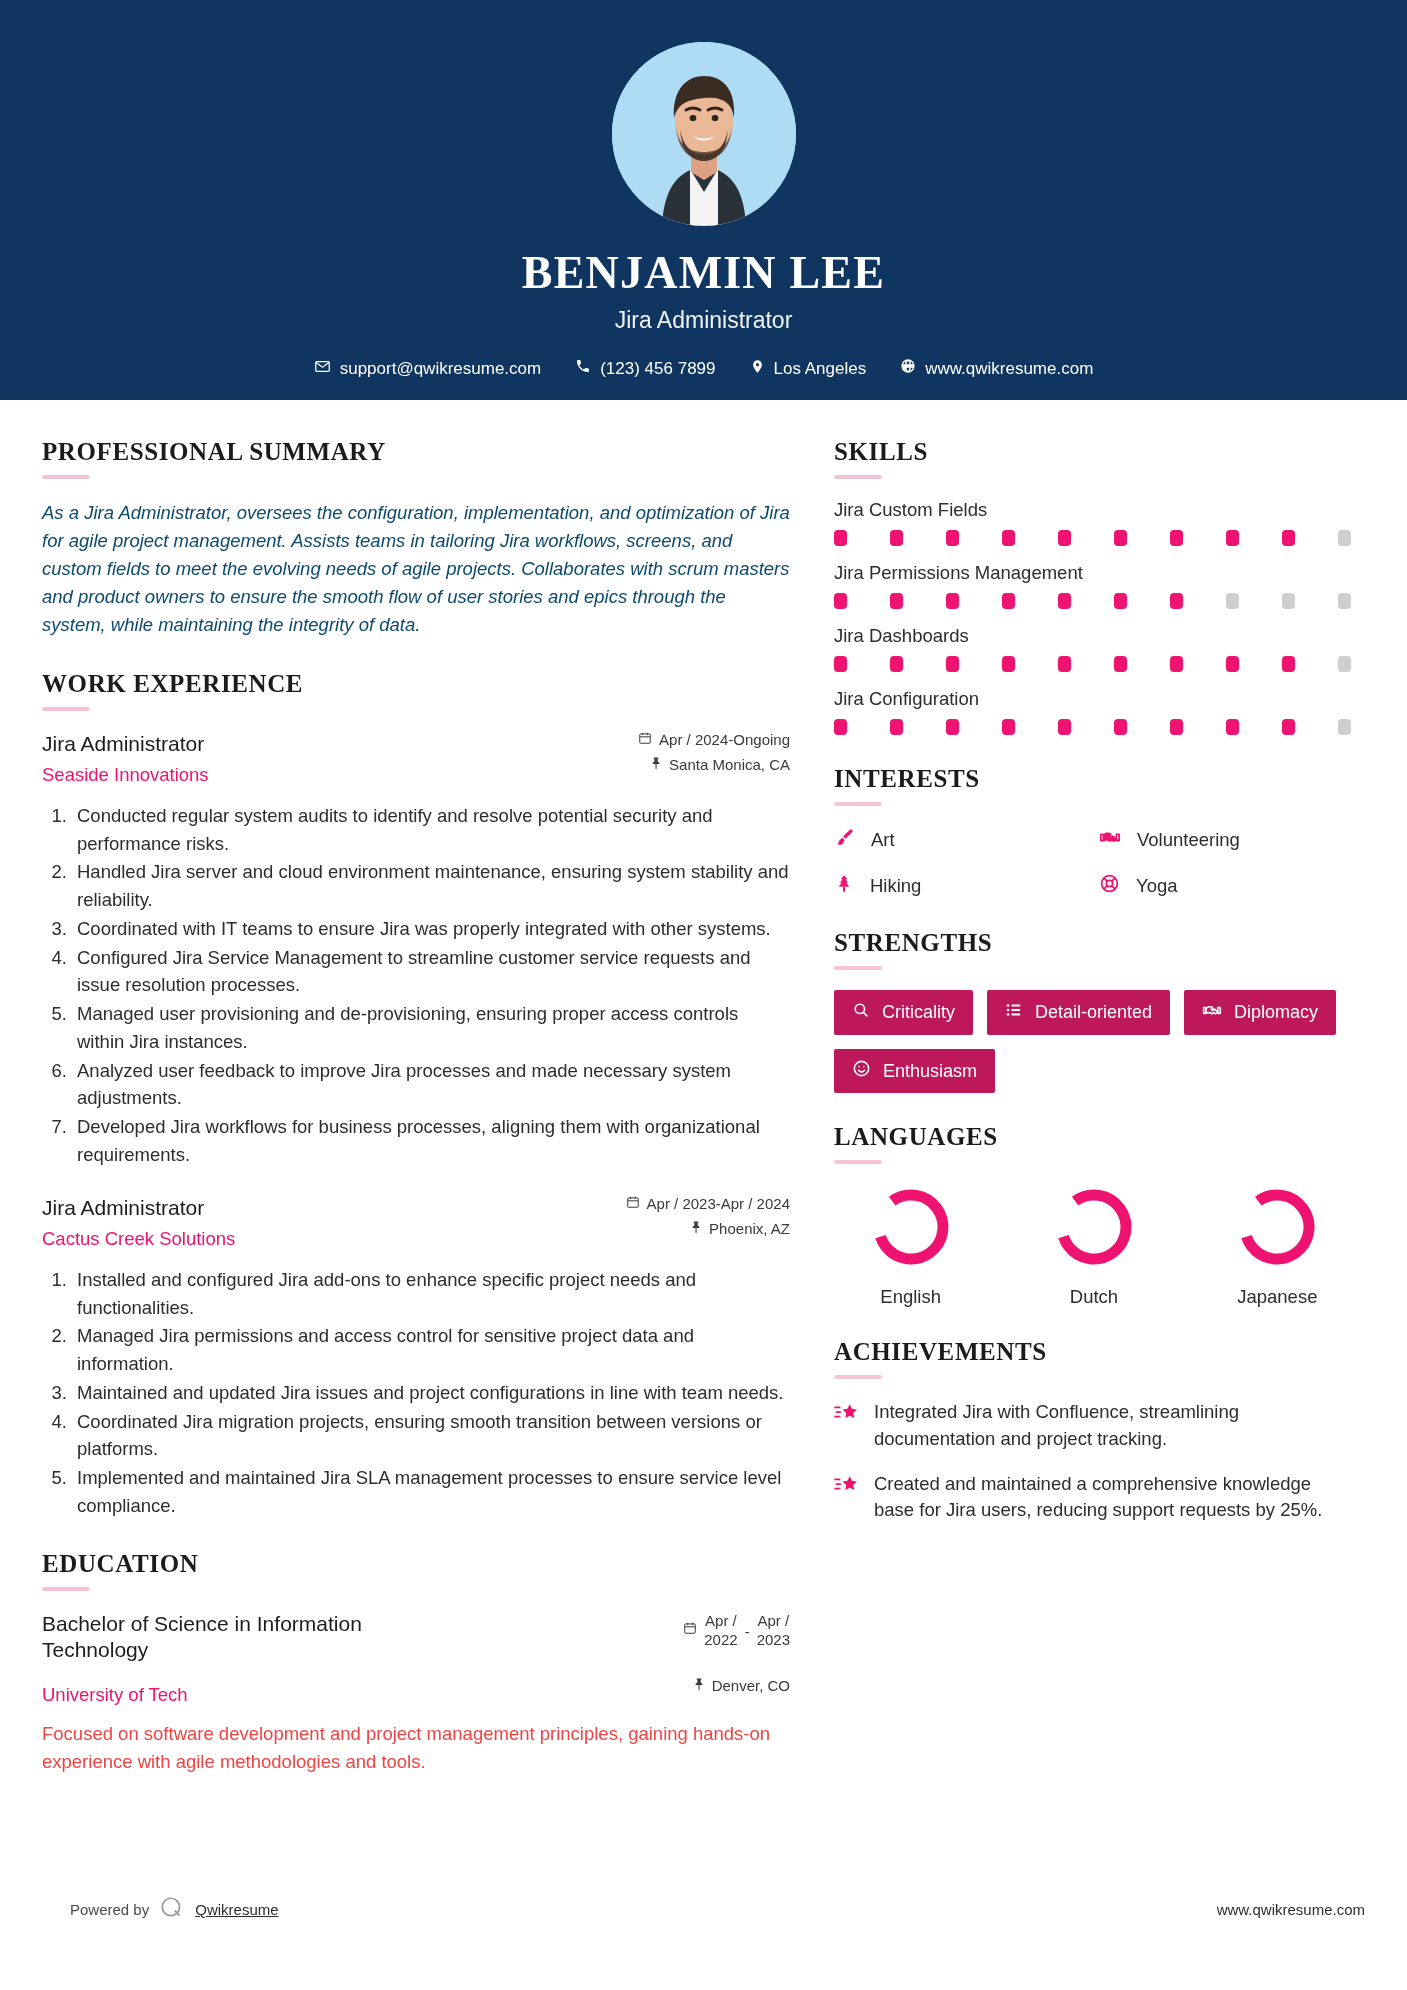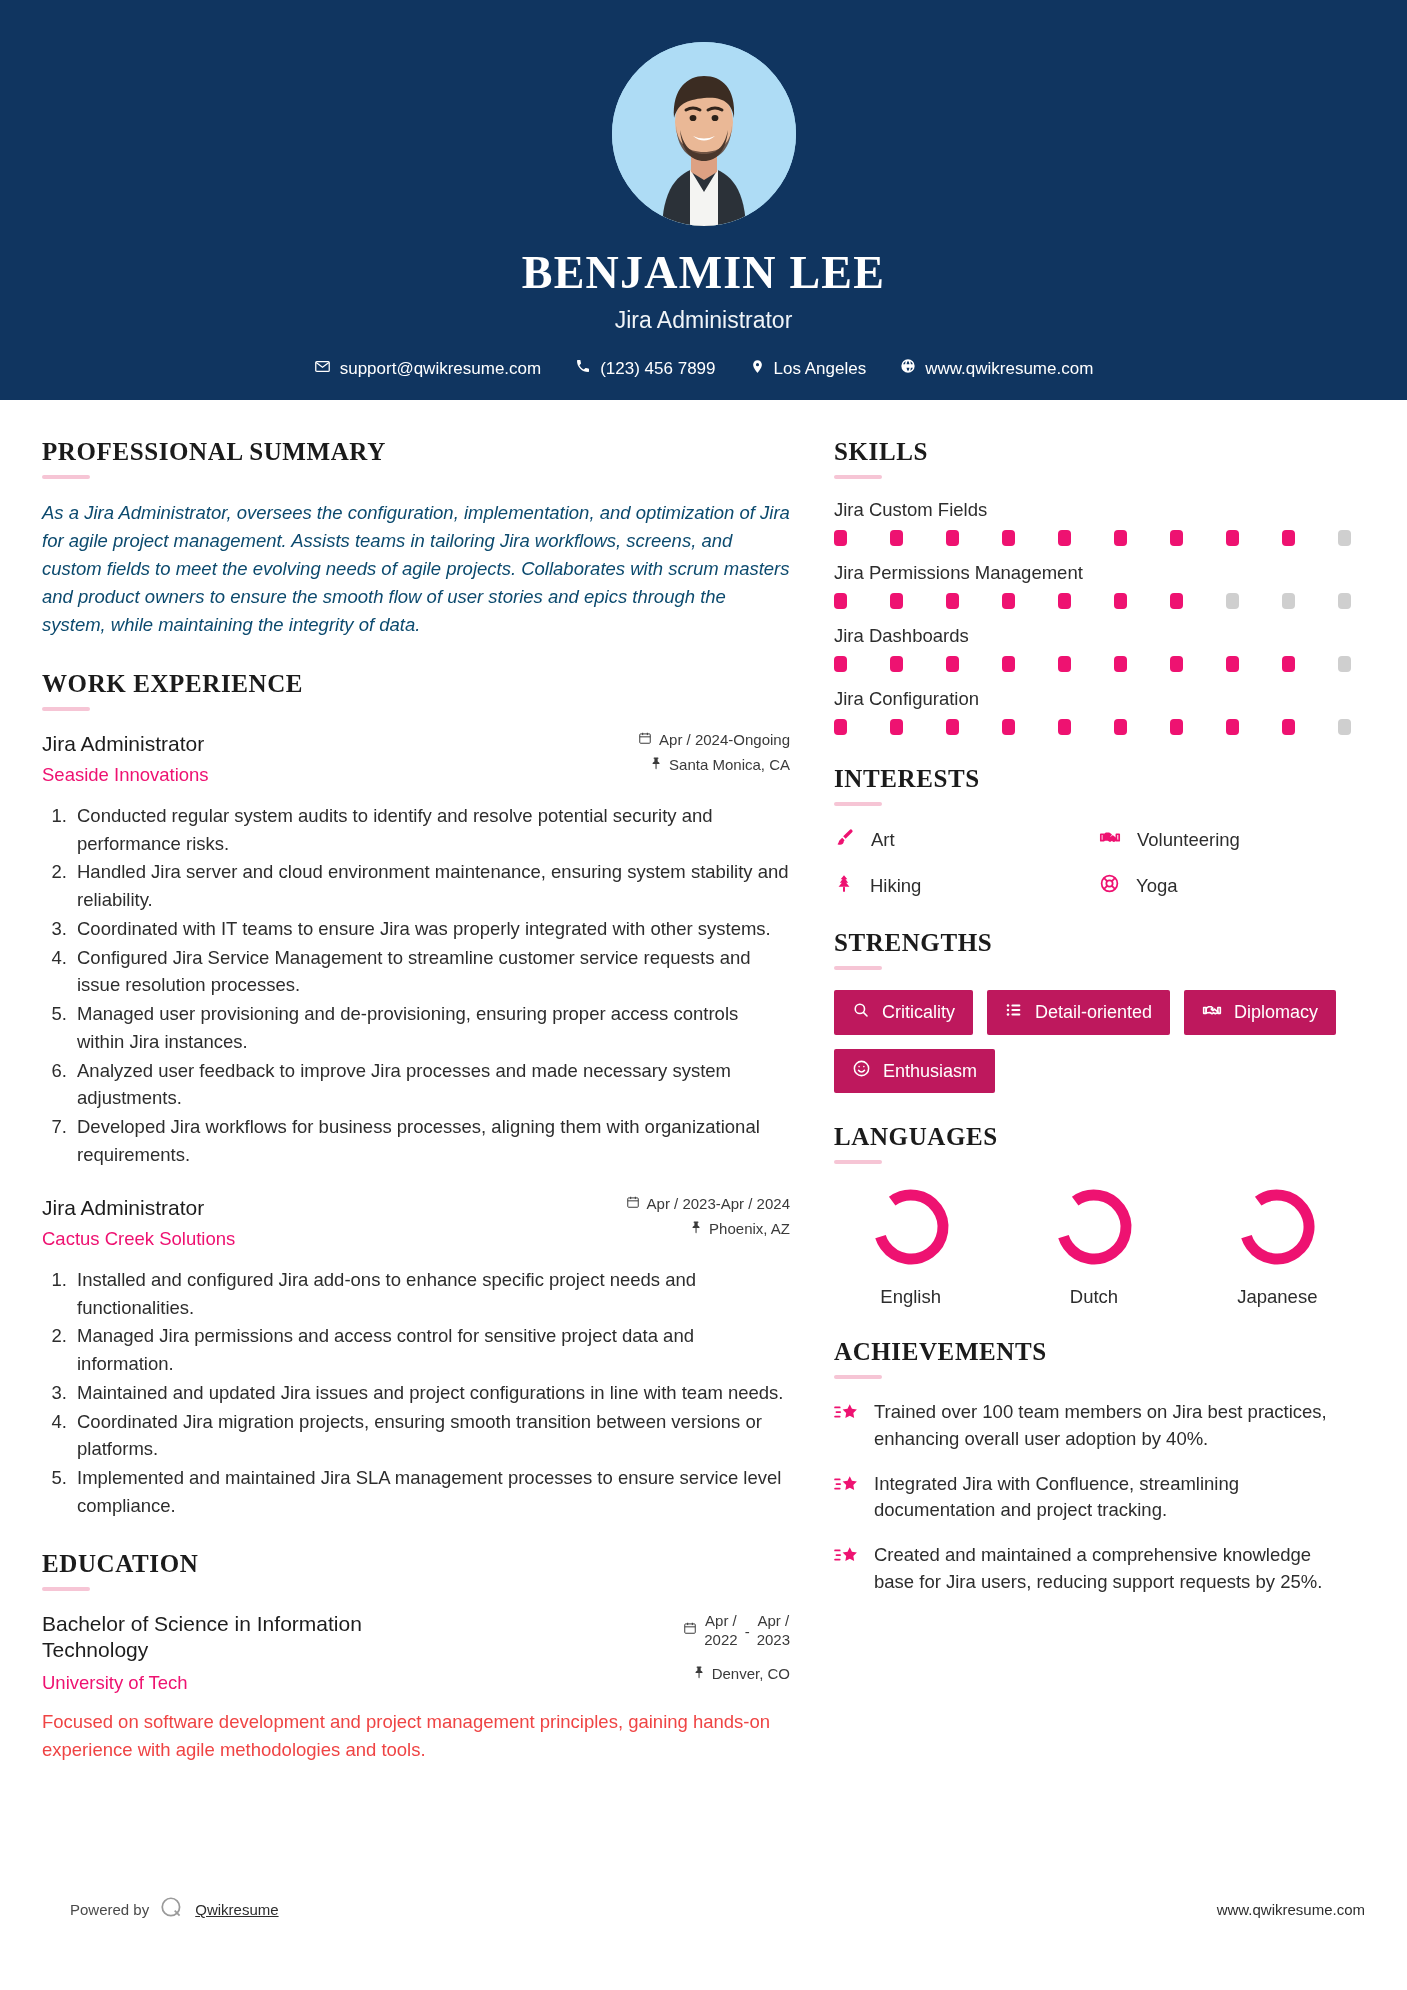--- a/index.html
+++ b/index.html
@@ -455,21 +455,21 @@
                 </span>
                 <span class="edu-dash">-</span>
                 <span class="edu-date-block">
                   <span>Apr /</span><br>
                   <span>2023</span>
                 </span>
               </div>
             </div>
           </div>
 
-          <div class="entry-top" style="margin-top:2px">
+          <div class="entry-top" style="margin-top:14px">
             <div class="entry-left">
               <div class="entry-org">University of Tech</div>
             </div>
             <div class="entry-right">
               <div class="meta-line">
                 <span>
                   <svg width="13" height="14" viewBox="0 0 24 24" fill="#3a3a3a">
                     <path d="M14.5 2h-5a1 1 0 0 0 0 2h.5v5.2c-2 .8-3.5 2.4-3.5 4.3 0 .3.2.5.5.5h5v8l1 2 1-2v-8h5c.3 0 .5-.2.5-.5 0-1.9-1.5-3.5-3.5-4.3V4h.5a1 1 0 0 0 0-2z"></path>
                   </svg>
                 </span>
@@ -675,31 +675,20 @@
             </svg>
             <div class="lang-label">Japanese</div>
           </div>
         </div>
       </div>
 
       <div class="sec">
         <div class="sec-title">ACHIEVEMENTS</div>
         <div class="sec-rule"></div>
 
-        <div class="achv">
-          <span>
-            <svg width="26" height="22" viewBox="0 0 28 24" fill="#ee1271">
-              <path d="M17 2.5l2.4 4.9 5.4.8-3.9 3.8.9 5.4-4.8-2.5-4.8 2.5.9-5.4-3.9-3.8 5.4-.8z"></path>
-              <rect x="0" y="5" width="7" height="1.9" rx="0.95"></rect>
-              <rect x="1.5" y="10" width="6" height="1.9" rx="0.95"></rect>
-              <rect x="0" y="15" width="7" height="1.9" rx="0.95"></rect>
-            </svg>
-          </span>
-          <div class="achv-text">Trained over 100 team members on Jira best practices, enhancing overall user adoption by 40%.</div>
-        </div>
 
         <div class="achv">
           <span>
             <svg width="26" height="22" viewBox="0 0 28 24" fill="#ee1271">
               <path d="M17 2.5l2.4 4.9 5.4.8-3.9 3.8.9 5.4-4.8-2.5-4.8 2.5.9-5.4-3.9-3.8 5.4-.8z"></path>
               <rect x="0" y="5" width="7" height="1.9" rx="0.95"></rect>
               <rect x="1.5" y="10" width="6" height="1.9" rx="0.95"></rect>
               <rect x="0" y="15" width="7" height="1.9" rx="0.95"></rect>
             </svg>
           </span>

